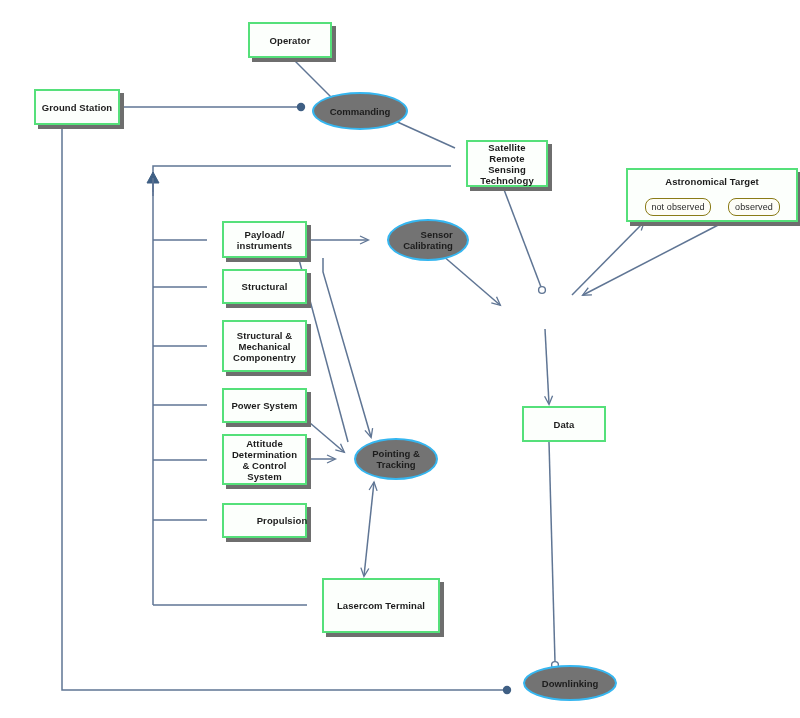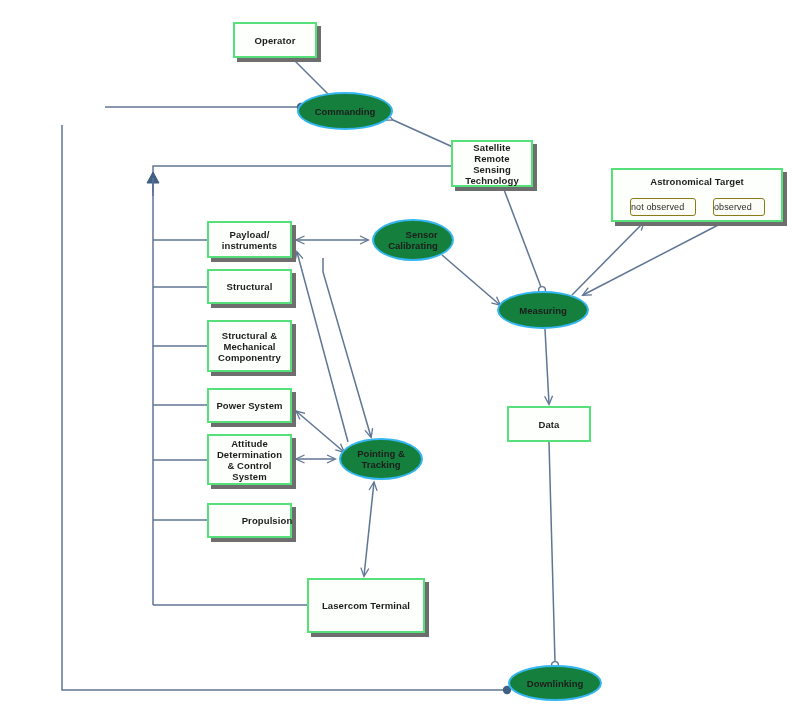--- a/index.html
+++ b/index.html
@@ -1,57 +1,57 @@
 <!DOCTYPE html>
 <html><head>
 <meta charset="utf-8">
 <style>
   html,body{margin:0;padding:0;background:#ffffff;}
   body{font-family:"Liberation Sans","DejaVu Sans",sans-serif;}
   #canvas{position:relative;width:800px;height:718px;background:#ffffff;overflow:hidden;}
   svg#wires{position:absolute;left:0;top:0;width:800px;height:718px;overflow:visible;}
 
-  .node{position:absolute;box-sizing:border-box;display:flex;align-items:center;justify-content:center;text-align:center;}
+  .node{position:absolute;box-sizing:border-box;display:flex;align-items:center;justify-content:center;text-align:center;margin-left:15px;}
 
   
   .rect{
     border:2px solid #55e07a;
     background:#fcfffc;
     box-shadow:4px 4px 0 0 #6e6e6e;
     color:#1c1c1c;
     font-weight:bold;
     font-size:9.5px;
     line-height:11px;
     letter-spacing:.1px;
     z-index:5;
   }
   .rect.noshadow{box-shadow:none;}
 
   
   .ellipse{
     border:2px solid #35b6f0;
-    background:#15803d;
+    background:#737373;
     border-radius:50%;
     color:#1c1c1c;
     font-weight:bold;
     font-size:9.5px;
     line-height:11px;
     z-index:6;
   }
 
   
   .chip{
     position:absolute;box-sizing:border-box;
     border:1.5px solid #8a7b16;
-    border-radius:3px;
+    border-radius:8px;
     background:#fdfdf7;
     color:#2a2a2a;
     font-weight:normal;
     font-size:9px;
-    display:flex;align-items:center;
+    display:flex;align-items:center;justify-content:center;
     z-index:7;
   }
   .grouptitle{
     position:absolute;left:0;right:0;top:6px;
     font-weight:bold;font-size:9.5px;color:#1c1c1c;text-align:center;
     z-index:7;
   }
   .wlabel{white-space:pre-line;}
 </style>
 </head>
@@ -122,20 +122,23 @@
 
       <path d="M549,442 L555,662"></path>
       <circle cx="555" cy="665" r="3.4" fill="#ffffff" stroke="#5f7594" stroke-width="1.4"></circle>
     </g>
   </svg>
 
   <div class="node rect" style="left:233px;top:22px;width:84px;height:36px;">
     <span class="wlabel">Operator</span>
   </div>
 
+  <div class="node rect" style="left:19px;top:89px;width:86px;height:36px;">
+    <span class="wlabel">Ground Station</span>
+  </div>
 
   <div class="node ellipse" style="left:297px;top:92px;width:96px;height:38px;">
     <span class="wlabel">Commanding</span>
   </div>
 
   <div class="node rect" style="left:451px;top:140px;width:82px;height:47px;justify-content:center;">
     <span class="wlabel">Satellite
 Remote
 Sensing
 Technology</span>
@@ -158,23 +161,20 @@
 
   <div class="node ellipse" style="left:372px;top:219px;width:82px;height:42px;text-align:right;">
     <span class="wlabel">Sensor
 Calibrating</span>
   </div>
 
   <div class="node rect" style="left:207px;top:269px;width:85px;height:35px;">
     <span class="wlabel">Structural</span>
   </div>
 
-  <div class="node ellipse" style="left:497px;top:291px;width:92px;height:38px;">
-    <span class="wlabel">Measuring</span>
-  </div>
 
   <div class="node rect" style="left:207px;top:388px;width:85px;height:35px;">
     <span class="wlabel">Power System</span>
   </div>
 
   <div class="node rect" style="left:207px;top:320px;width:85px;height:52px;">
     <span class="wlabel">Structural &amp;
 Mechanical
 Componentry</span>
   </div>

